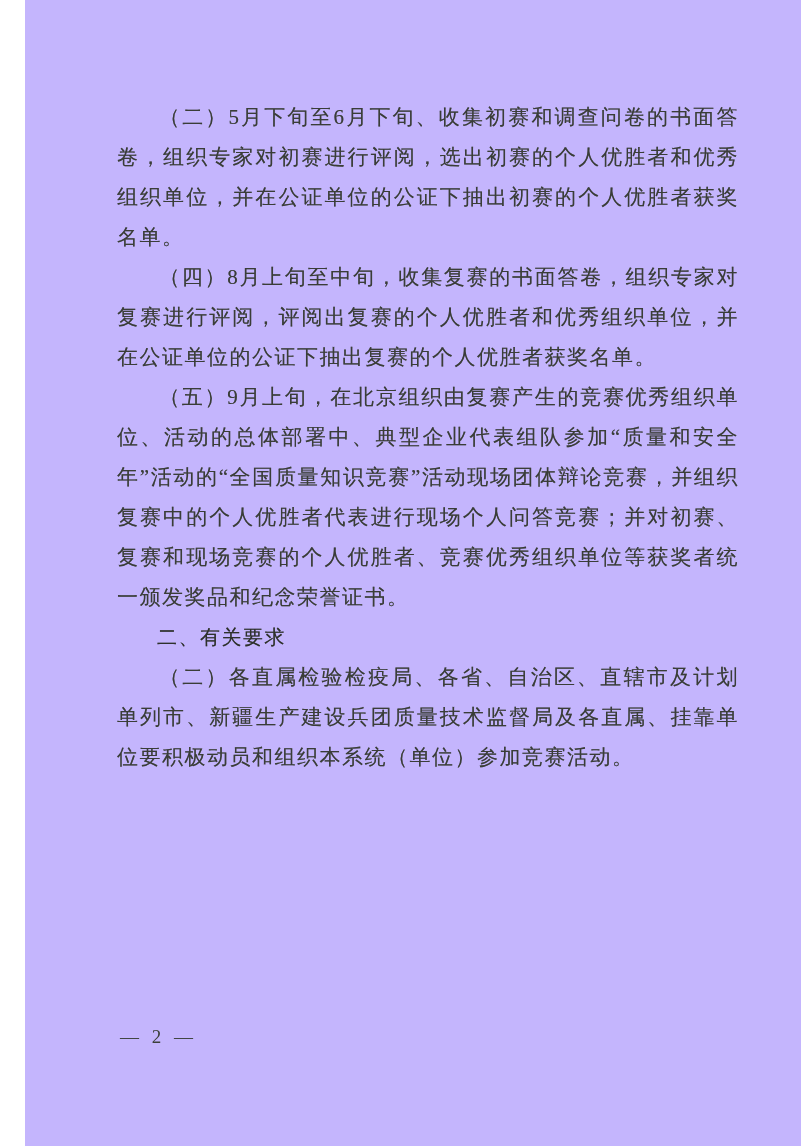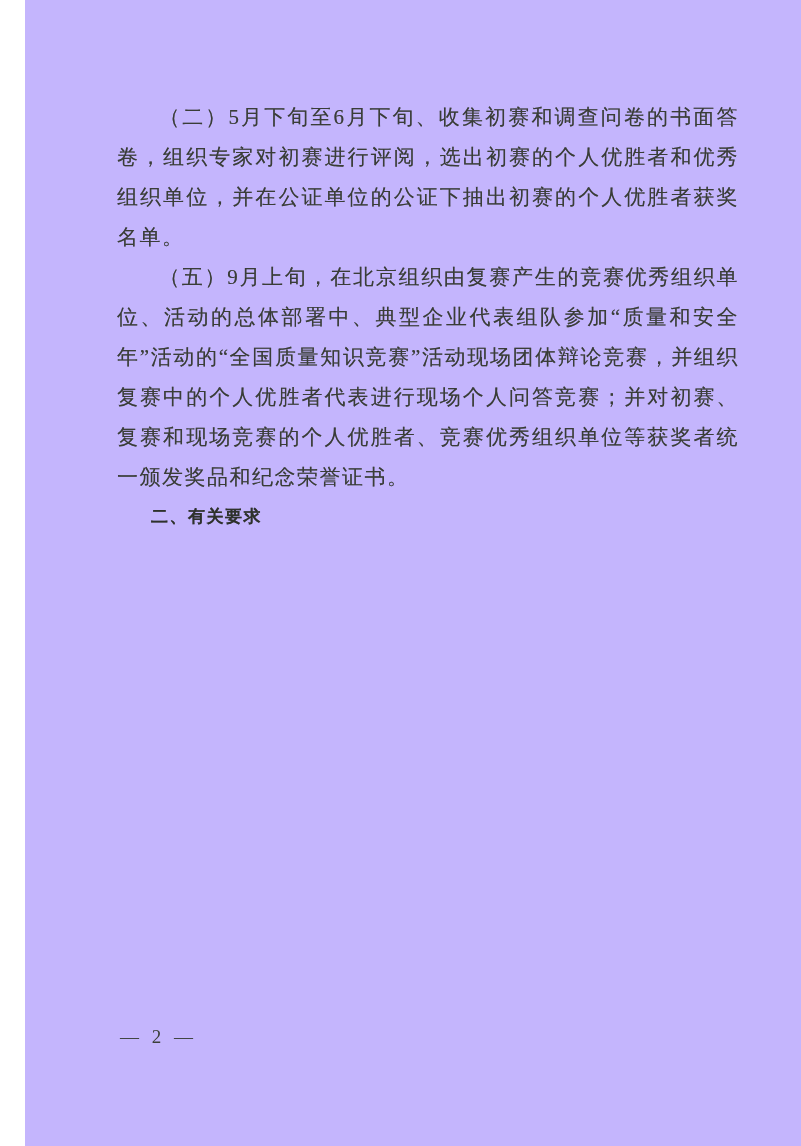--- a/index.html
+++ b/index.html
@@ -29,23 +29,23 @@
     text-indent: 2em;
     text-align: justify;
     text-justify: inter-ideograph;
     color: #3a3d38;
     letter-spacing: 1.5px;
     
     text-shadow: 0 0 0.4px rgba(60, 70, 55, 0.55);
   }
   .content h2.section-heading {
     margin: 0;
-    font-size: 17px;
+    font-size: 20px;
     line-height: 40px;
-    font-weight: bold;
+    font-weight: normal;
     text-indent: 2em;
     color: #2e312c;
     letter-spacing: 1.5px;
     text-shadow: 0 0 0.5px rgba(45, 50, 40, 0.6);
   }
   .footer-pageno {
     position: absolute;
     left: 95px;
     top: 1026px;
     font-size: 19px;
@@ -53,18 +53,20 @@
     color: #3c403a;
     font-family: "Liberation Serif", "DejaVu Serif", serif;
   }
 </style>
 </head>
 <body>
 
 <div class="page">
   <div class="content">
     <p>（二）5月下旬至6月下旬、收集初赛和调查问卷的书面答卷，组织专家对初赛进行评阅，选出初赛的个人优胜者和优秀组织单位，并在公证单位的公证下抽出初赛的个人优胜者获奖名单。</p>
+    <p>（四）8月上旬至中旬，收集复赛的书面答卷，组织专家对复赛进行评阅，评阅出复赛的个人优胜者和优秀组织单位，并在公证单位的公证下抽出复赛的个人优胜者获奖名单。</p>
     <p>（五）9月上旬，在北京组织由复赛产生的竞赛优秀组织单位、活动的总体部署中、典型企业代表组队参加“质量和安全年”活动的“全国质量知识竞赛”活动现场团体辩论竞赛，并组织复赛中的个人优胜者代表进行现场个人问答竞赛；并对初赛、复赛和现场竞赛的个人优胜者、竞赛优秀组织单位等获奖者统一颁发奖品和纪念荣誉证书。</p>
     <h2 class="section-heading">二、有关要求</h2>
+    <p>（二）各直属检验检疫局、各省、自治区、直辖市及计划单列市、新疆生产建设兵团质量技术监督局及各直属、挂靠单位要积极动员和组织本系统（单位）参加竞赛活动。</p>
   </div>
 
   <div class="footer-pageno">— 2 —</div>
 </div>
 
 </body></html>

